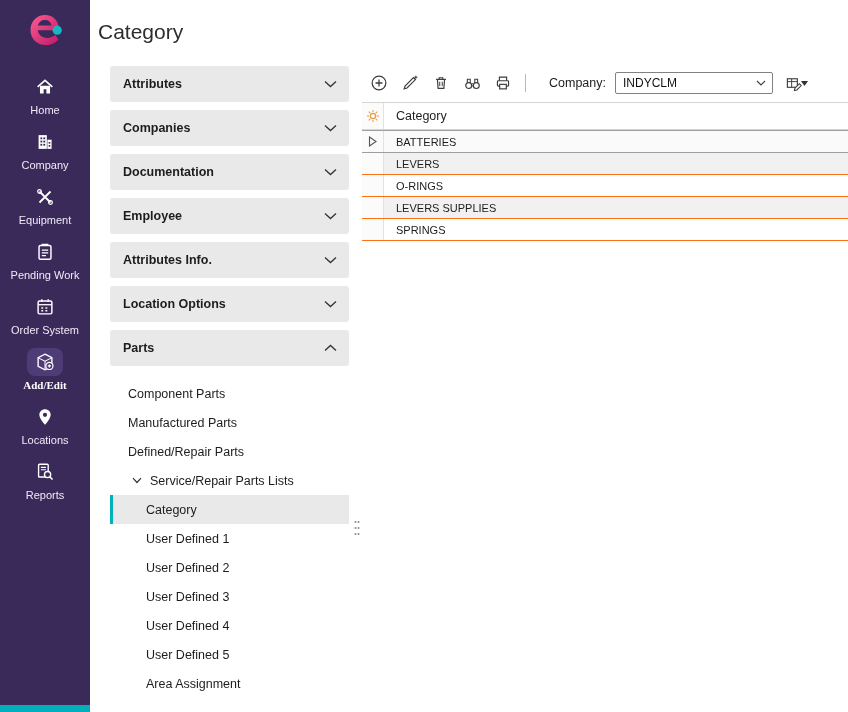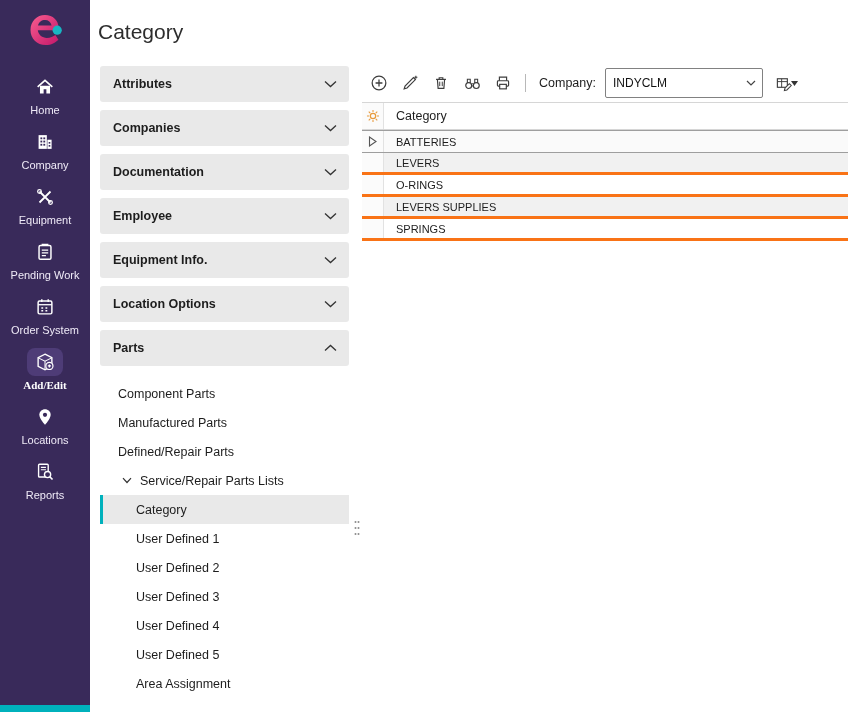--- a/index.html
+++ b/index.html
@@ -18,21 +18,21 @@
   .sidebar-accent { position:absolute; left:0; bottom:0; width:100%; height:7px; background:#00b1bc; }
 
   
   .main { flex:1; display:flex; flex-direction:column; min-width:0; }
   .titlebar { height:64px; display:flex; align-items:center; padding-left:8px; }
   .page-title { font-size:21px; color:#2d2d2d; font-weight:500; }
 
   .content { flex:1; display:flex; min-height:0; }
 
   
-  .tree-panel { width:262px; padding:2px 3px 0 10px; flex-shrink:0; }
+  .tree-panel { width:262px; padding:2px 3px 0 20px; flex-shrink:0; }
   .acc-header { height:36px; background:#e9e9e9; border-radius:3px; margin-bottom:8px;
                 display:flex; align-items:center; justify-content:space-between;
                 padding:0 12px 0 13px; cursor:pointer; }
   .acc-label { font-size:12.5px; font-weight:bold; color:#1d1d1d; }
   .chev { display:flex; }
   .chev.up svg { transform:rotate(180deg); }
 
   .tree-list { margin-top:13px; }
   .tree-item { height:29px; display:flex; align-items:center; font-size:12.5px; color:#1d1d1d; cursor:pointer; }
   .tree-item.lvl1 { padding-left:18px; }
@@ -43,33 +43,33 @@
 
   
   .splitter { width:10px; position:relative; flex-shrink:0; cursor:col-resize; }
   .splitter .dots { position:absolute; top:456px; left:2px; }
 
   
   .work-area { flex:1; display:flex; flex-direction:column; min-width:0; }
   .toolbar { height:38px; display:flex; align-items:center; padding:0 8px 0 6px; gap:9px; }
   .tool-btn { display:flex; align-items:center; justify-content:center; width:22px; height:22px; cursor:pointer; border-radius:3px; }
   .tool-sep { width:1px; height:18px; background:#b8b8b8; margin:0 2px; }
-  .company-label { font-size:12.5px; color:#1d1d1d; margin-left:2px; }
-  .company-select { width:158px; height:30px; border:1px solid #818181; border-radius:2px; background:#fff;
+  .company-label { font-size:12.5px; color:#1d1d1d; margin-left:12px; }
+  .company-select { width:158px; height:22px; border:1px solid #818181; border-radius:2px; background:#fff;
                     display:flex; align-items:center; justify-content:space-between; padding:0 6px 0 7px;
                     font-size:12px; color:#111; cursor:pointer; }
   .tool-btn.with-caret { position:relative; width:26px; }
   .tool-btn .mini-caret { position:absolute; top:0; right:0; }
 
   
   .grid { flex:1; border-top:1px solid #d6d6d6; }
   .grid-header { height:27px; display:flex; border-bottom:1px solid #d6d6d6; background:#fff; }
   .sel-cell { width:22px; flex-shrink:0; border-right:1px solid #e2e2e2; display:flex; align-items:center; justify-content:center; background:#fbfbfb; }
   .col-cell { flex:1; display:flex; align-items:center; padding-left:12px; font-size:12.5px; color:#1d1d1d; }
-  .grid-row { height:22px; display:flex; font-size:12px; color:#1d1d1d; border-bottom:3px solid #f97316; cursor:pointer; }
+  .grid-row { height:22px; display:flex; font-size:12px; color:#1d1d1d; border-bottom:1px solid #f97316; cursor:pointer; }
   .grid-row .col-cell { font-size:11px; }
   .grid-row.striped { background:#f1f1f1; }
   .grid-row.selected { background:#fafafa; border-top:1px solid #9e9e9e; border-bottom:1px solid #9e9e9e; height:23px; }
 </style>
 </head>
 <body>
 
 <div class="app">
 
   <div class="sidebar">
@@ -221,21 +221,21 @@
         </div>
         <div class="acc-header">
           <span class="acc-label">Employee</span>
           <span class="chev">
               <svg width="13" height="8" viewBox="0 0 13 8">
                 <path d="M1 1.5l5.5 5 5.5-5" fill="none" stroke="#333" stroke-width="1.3"></path>
               </svg>
             </span>
         </div>
         <div class="acc-header">
-          <span class="acc-label">Equipment Info.</span>
+          <span class="acc-label">Attributes Info.</span>
           <span class="chev">
               <svg width="13" height="8" viewBox="0 0 13 8">
                 <path d="M1 1.5l5.5 5 5.5-5" fill="none" stroke="#333" stroke-width="1.3"></path>
               </svg>
             </span>
         </div>
         <div class="acc-header">
           <span class="acc-label">Location Options</span>
           <span class="chev">
               <svg width="13" height="8" viewBox="0 0 13 8">

